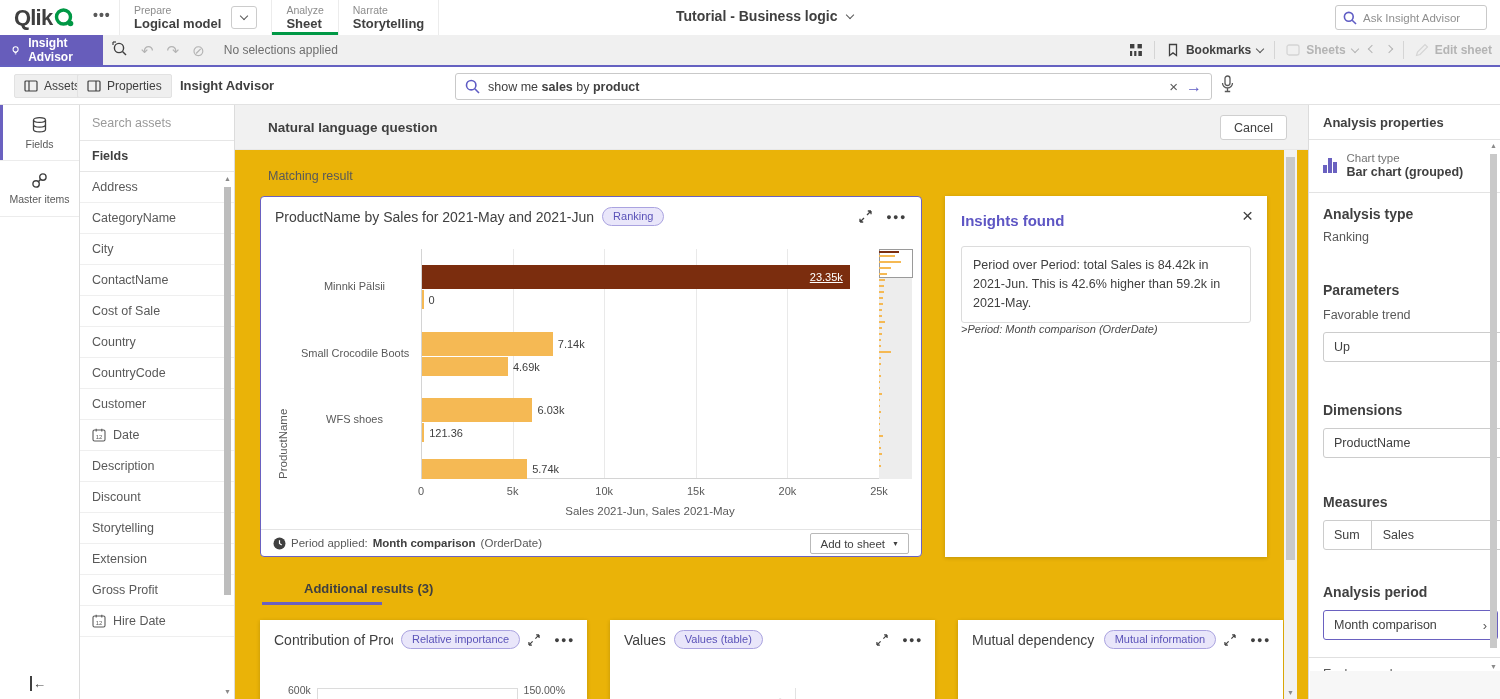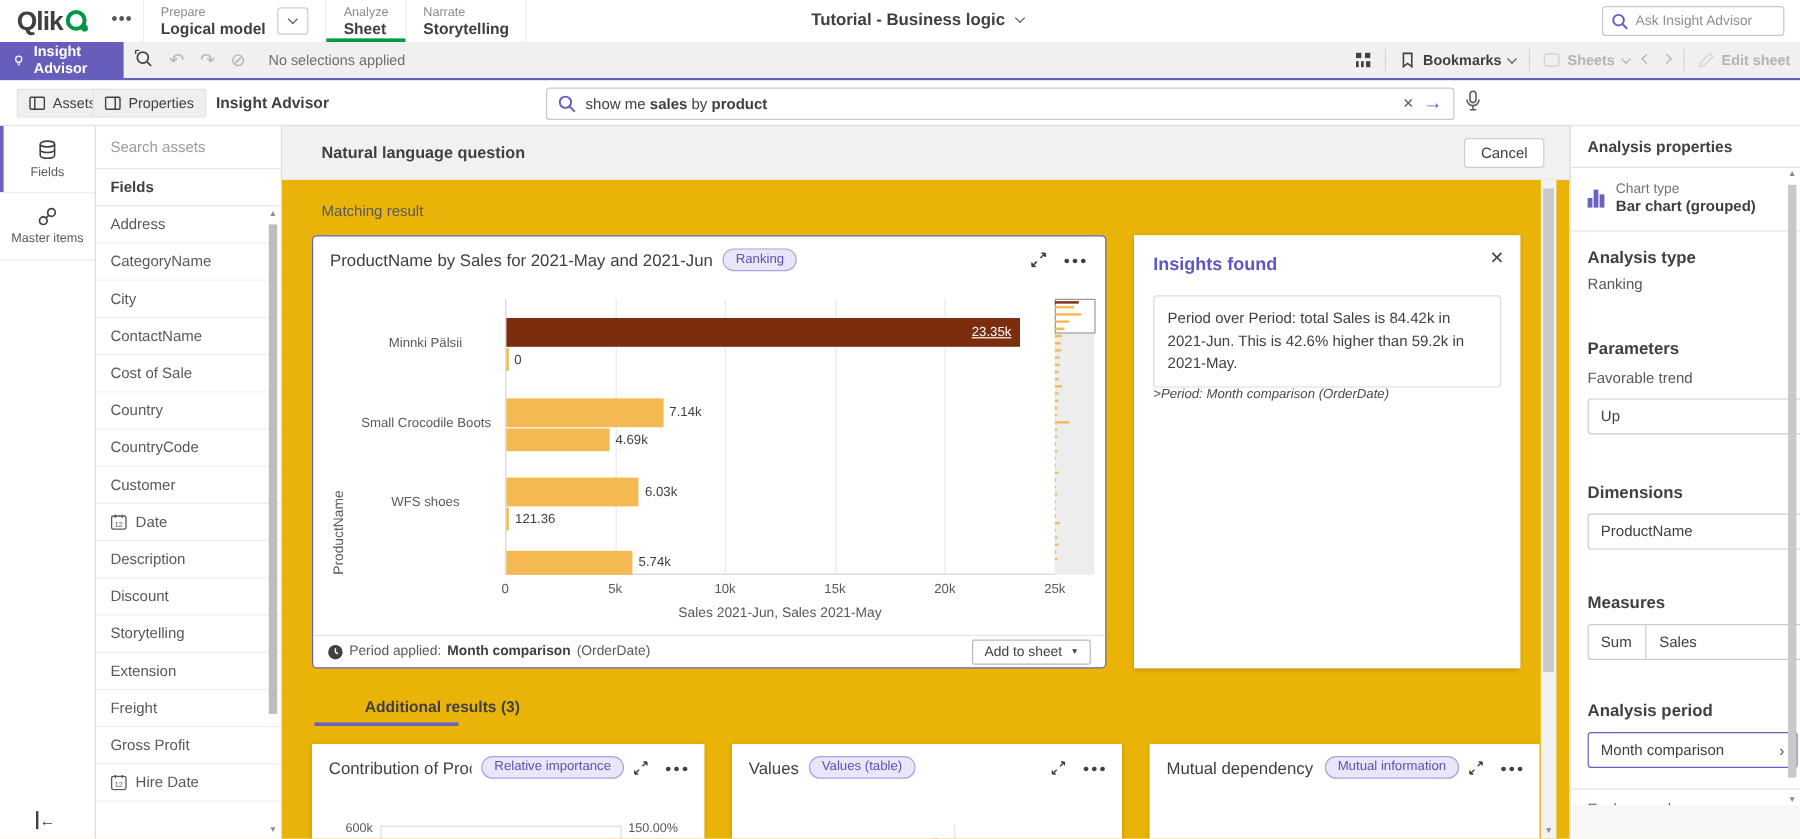--- a/index.html
+++ b/index.html
@@ -362,23 +362,20 @@
         <span>Description</span>
       </div>
       <div class="field-row">
         <span>Discount</span>
       </div>
       <div class="field-row">
         <span>Storytelling</span>
       </div>
       <div class="field-row">
         <span>Extension</span>
-      </div>
-      <div class="field-row">
-        <span>Freight</span>
       </div>
       <div class="field-row">
         <span>Gross Profit</span>
       </div>
       <div class="field-row">
         <svg width="14" height="14" viewBox="0 0 14 14">
           <rect x="1" y="2" width="12" height="11" rx="1.5" fill="none" stroke="#595959" stroke-width="1.1"></rect>
           <line x1="4.2" y1="0.8" x2="4.2" y2="3.6" stroke="#595959" stroke-width="1.1"></line>
           <line x1="9.8" y1="0.8" x2="9.8" y2="3.6" stroke="#595959" stroke-width="1.1"></line>
           <text x="7" y="11" font-size="6" text-anchor="middle" fill="#595959">12</text>

